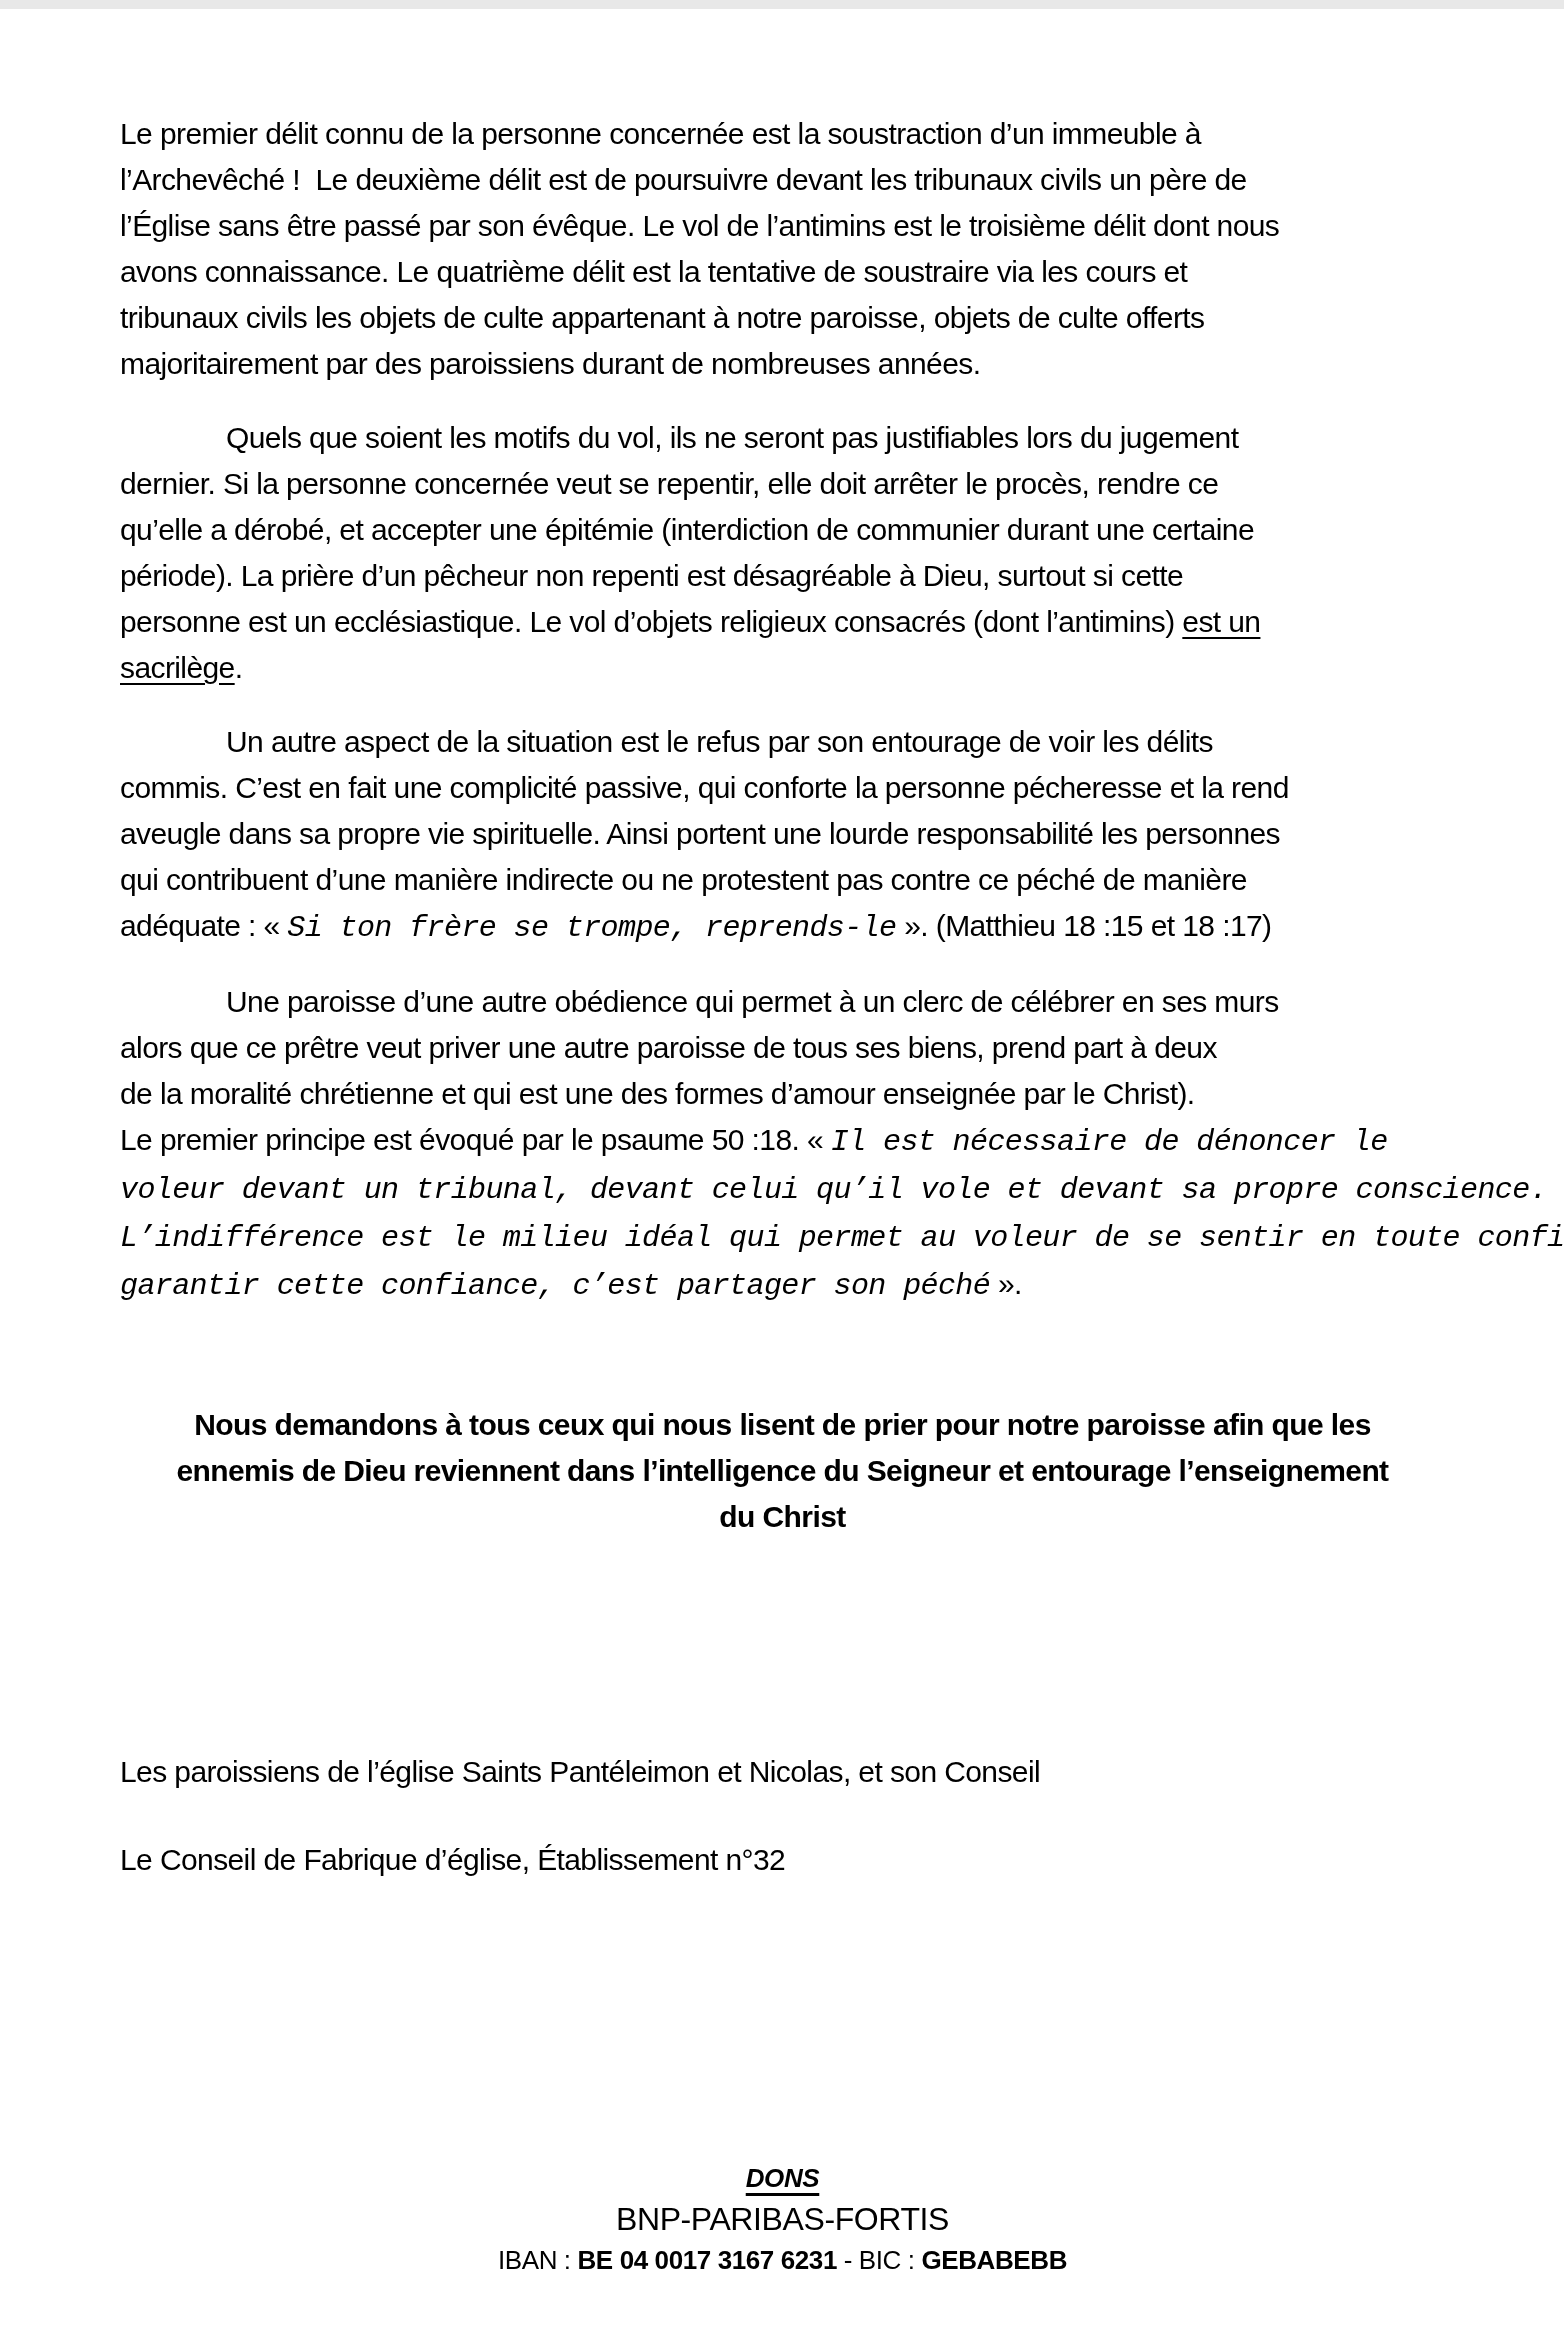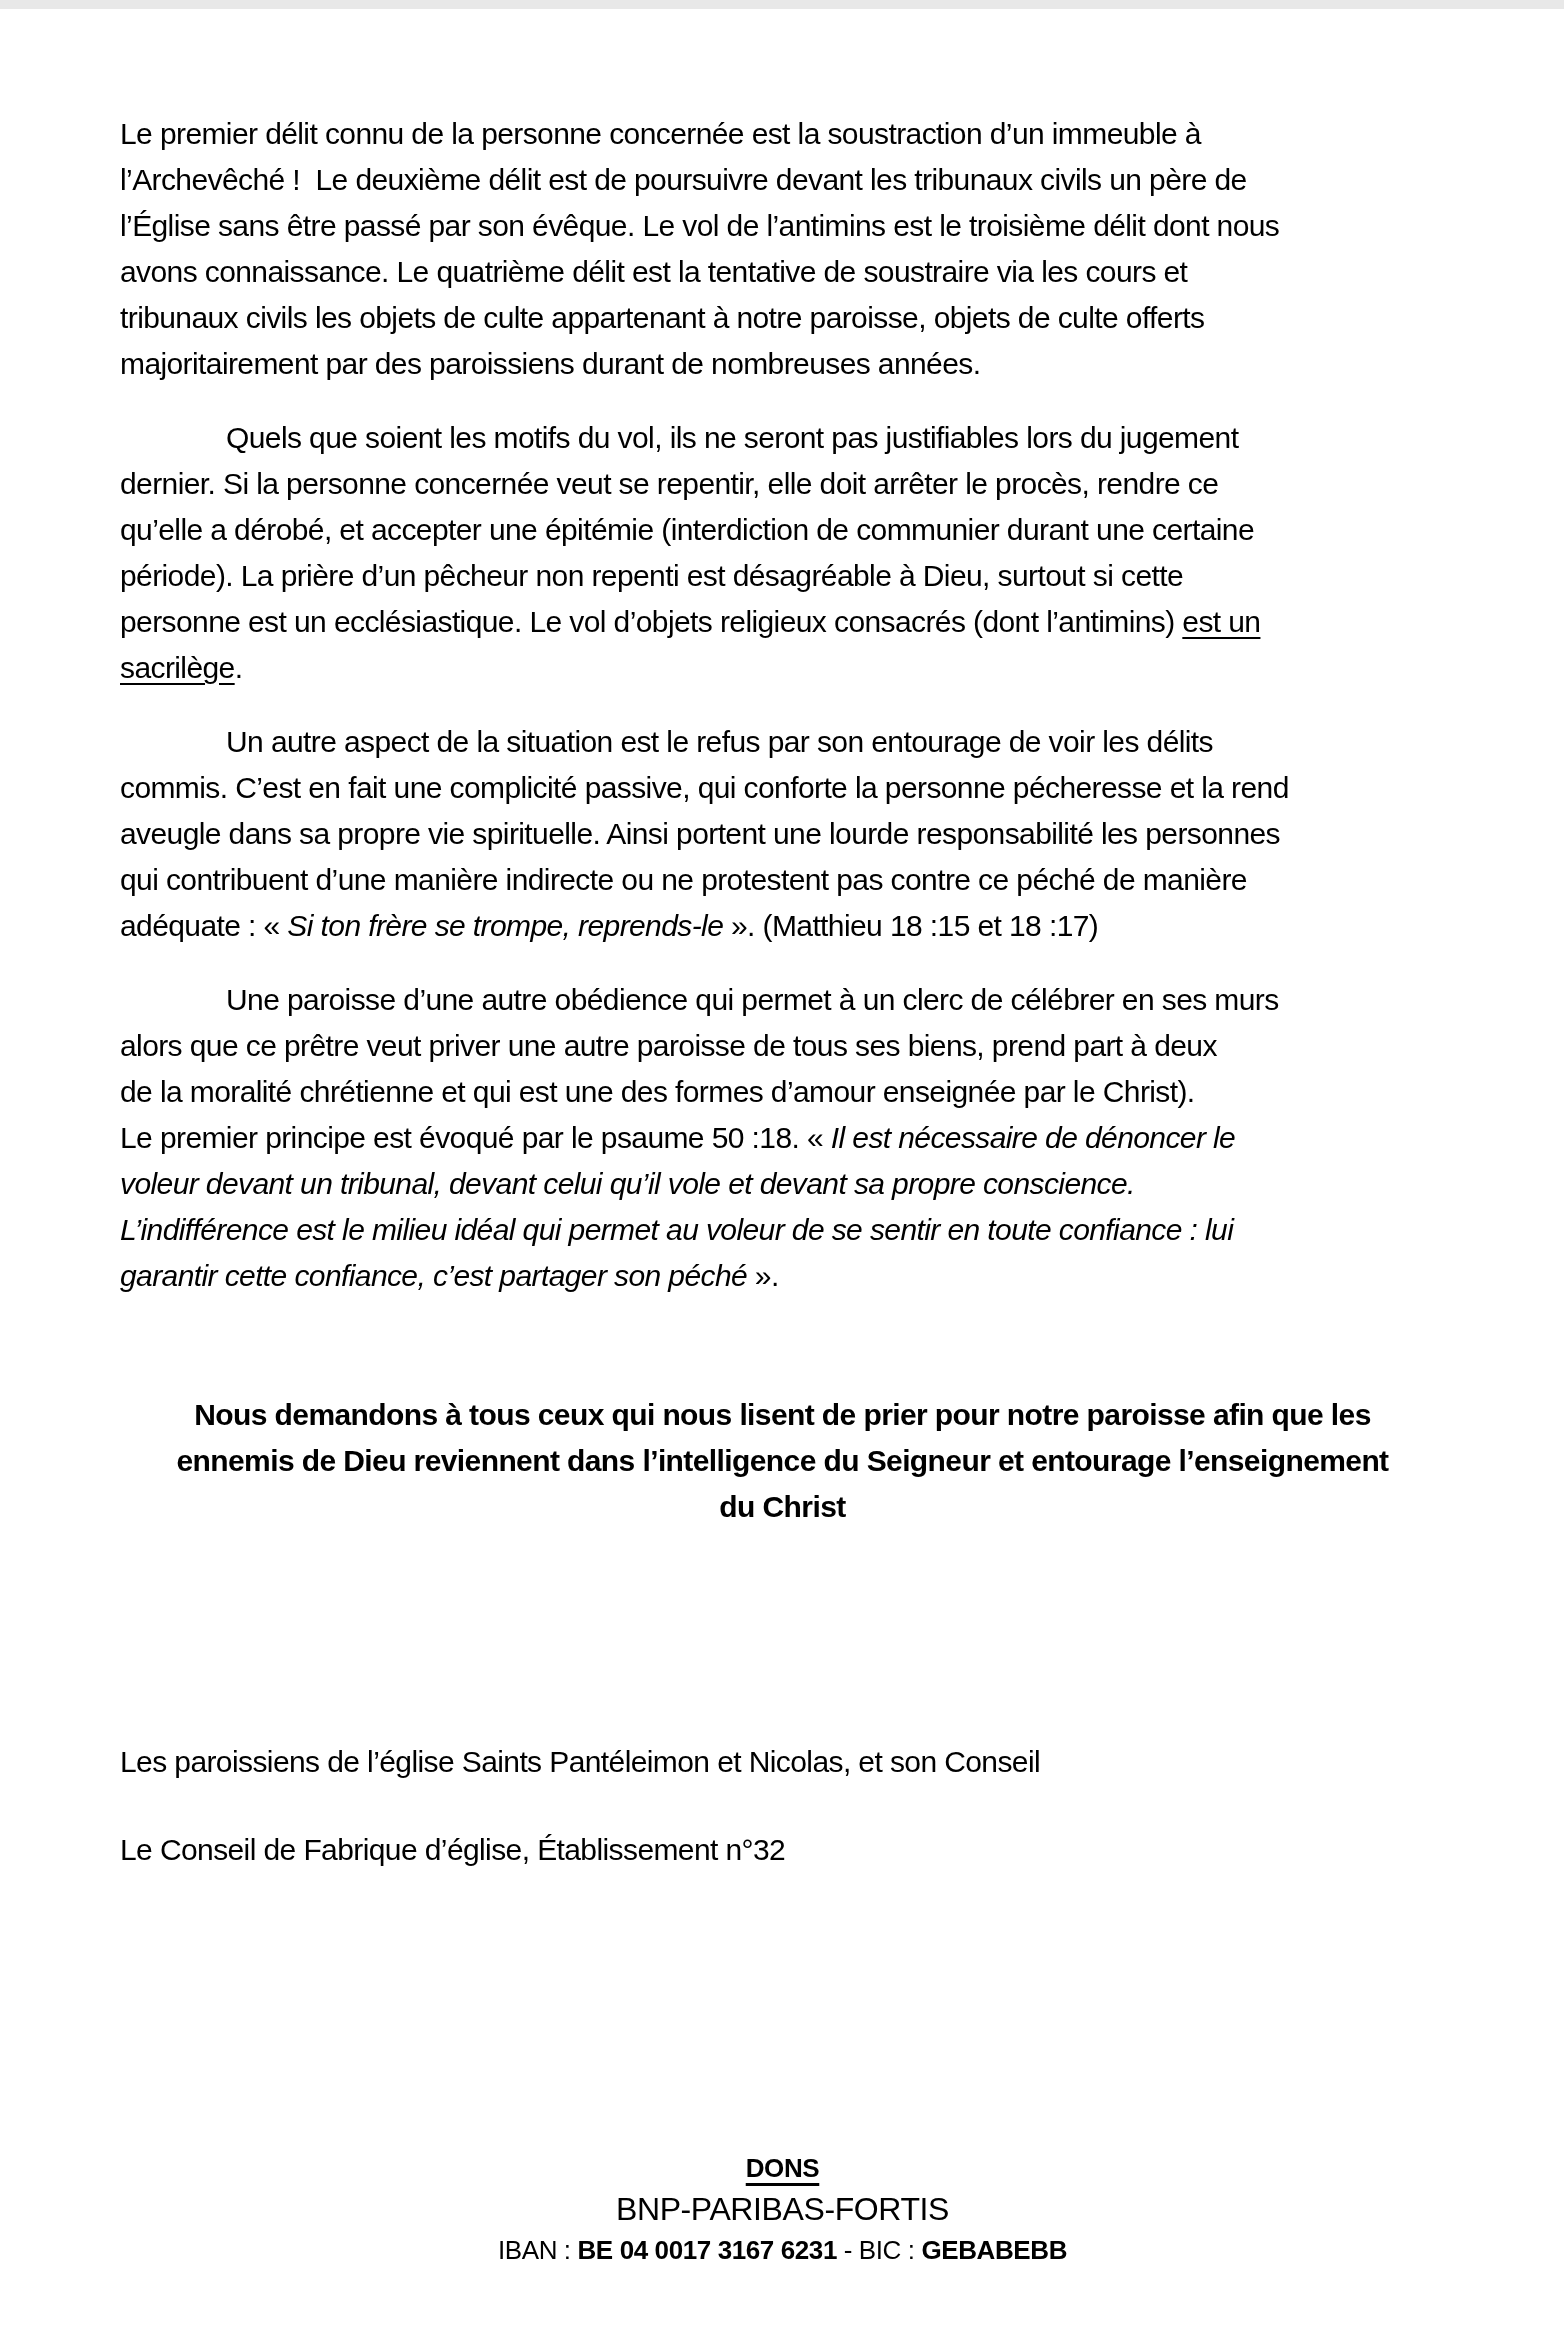--- a/index.html
+++ b/index.html
@@ -18,35 +18,35 @@
     width:1325px;
     padding-top:102px;
     font-size:30px;
     line-height:46px;
     letter-spacing:-0.6px;
   }
   .para{margin:28px 0 0 0;}
   .para#p1{margin-top:0;}
   .line{white-space:pre;}
   .indent .line:first-child{padding-left:106px;}
-  .it{font-style:italic;}
+  .it{font-style:italic;font-family:Liberation Mono, monospace;}
   .bd{font-weight:bold;}
   .un{text-decoration:underline;text-decoration-thickness:2.4px;text-underline-offset:4.8px;}
   .appeal{margin-top:93px;text-align:center;font-weight:bold;}
   .sig{white-space:pre;}
   .sig1{margin-top:209px;}
   .sig2{margin-top:42px;}
   .footer{
     margin-top:275px;
     text-align:center;
     line-height:41px;
     font-size:26px;
     letter-spacing:-0.4px;
   }
-  .footer .dons{font-weight:bold;text-decoration:underline;text-decoration-thickness:2.9px;text-underline-offset:5.8px;}
+  .footer .dons{font-weight:bold;text-decoration:underline;text-decoration-thickness:2.9px;text-underline-offset:5.8px;font-style:italic;}
   .footer .bank{font-size:32px;}
 </style>
 </head>
 <body>
 
 <div class="page">
   <div class="content">
 
     <div class="para" id="p1">
         <div class="line"><span>Le premier délit connu de la personne concernée est la soustraction d’un immeuble à</span></div>

